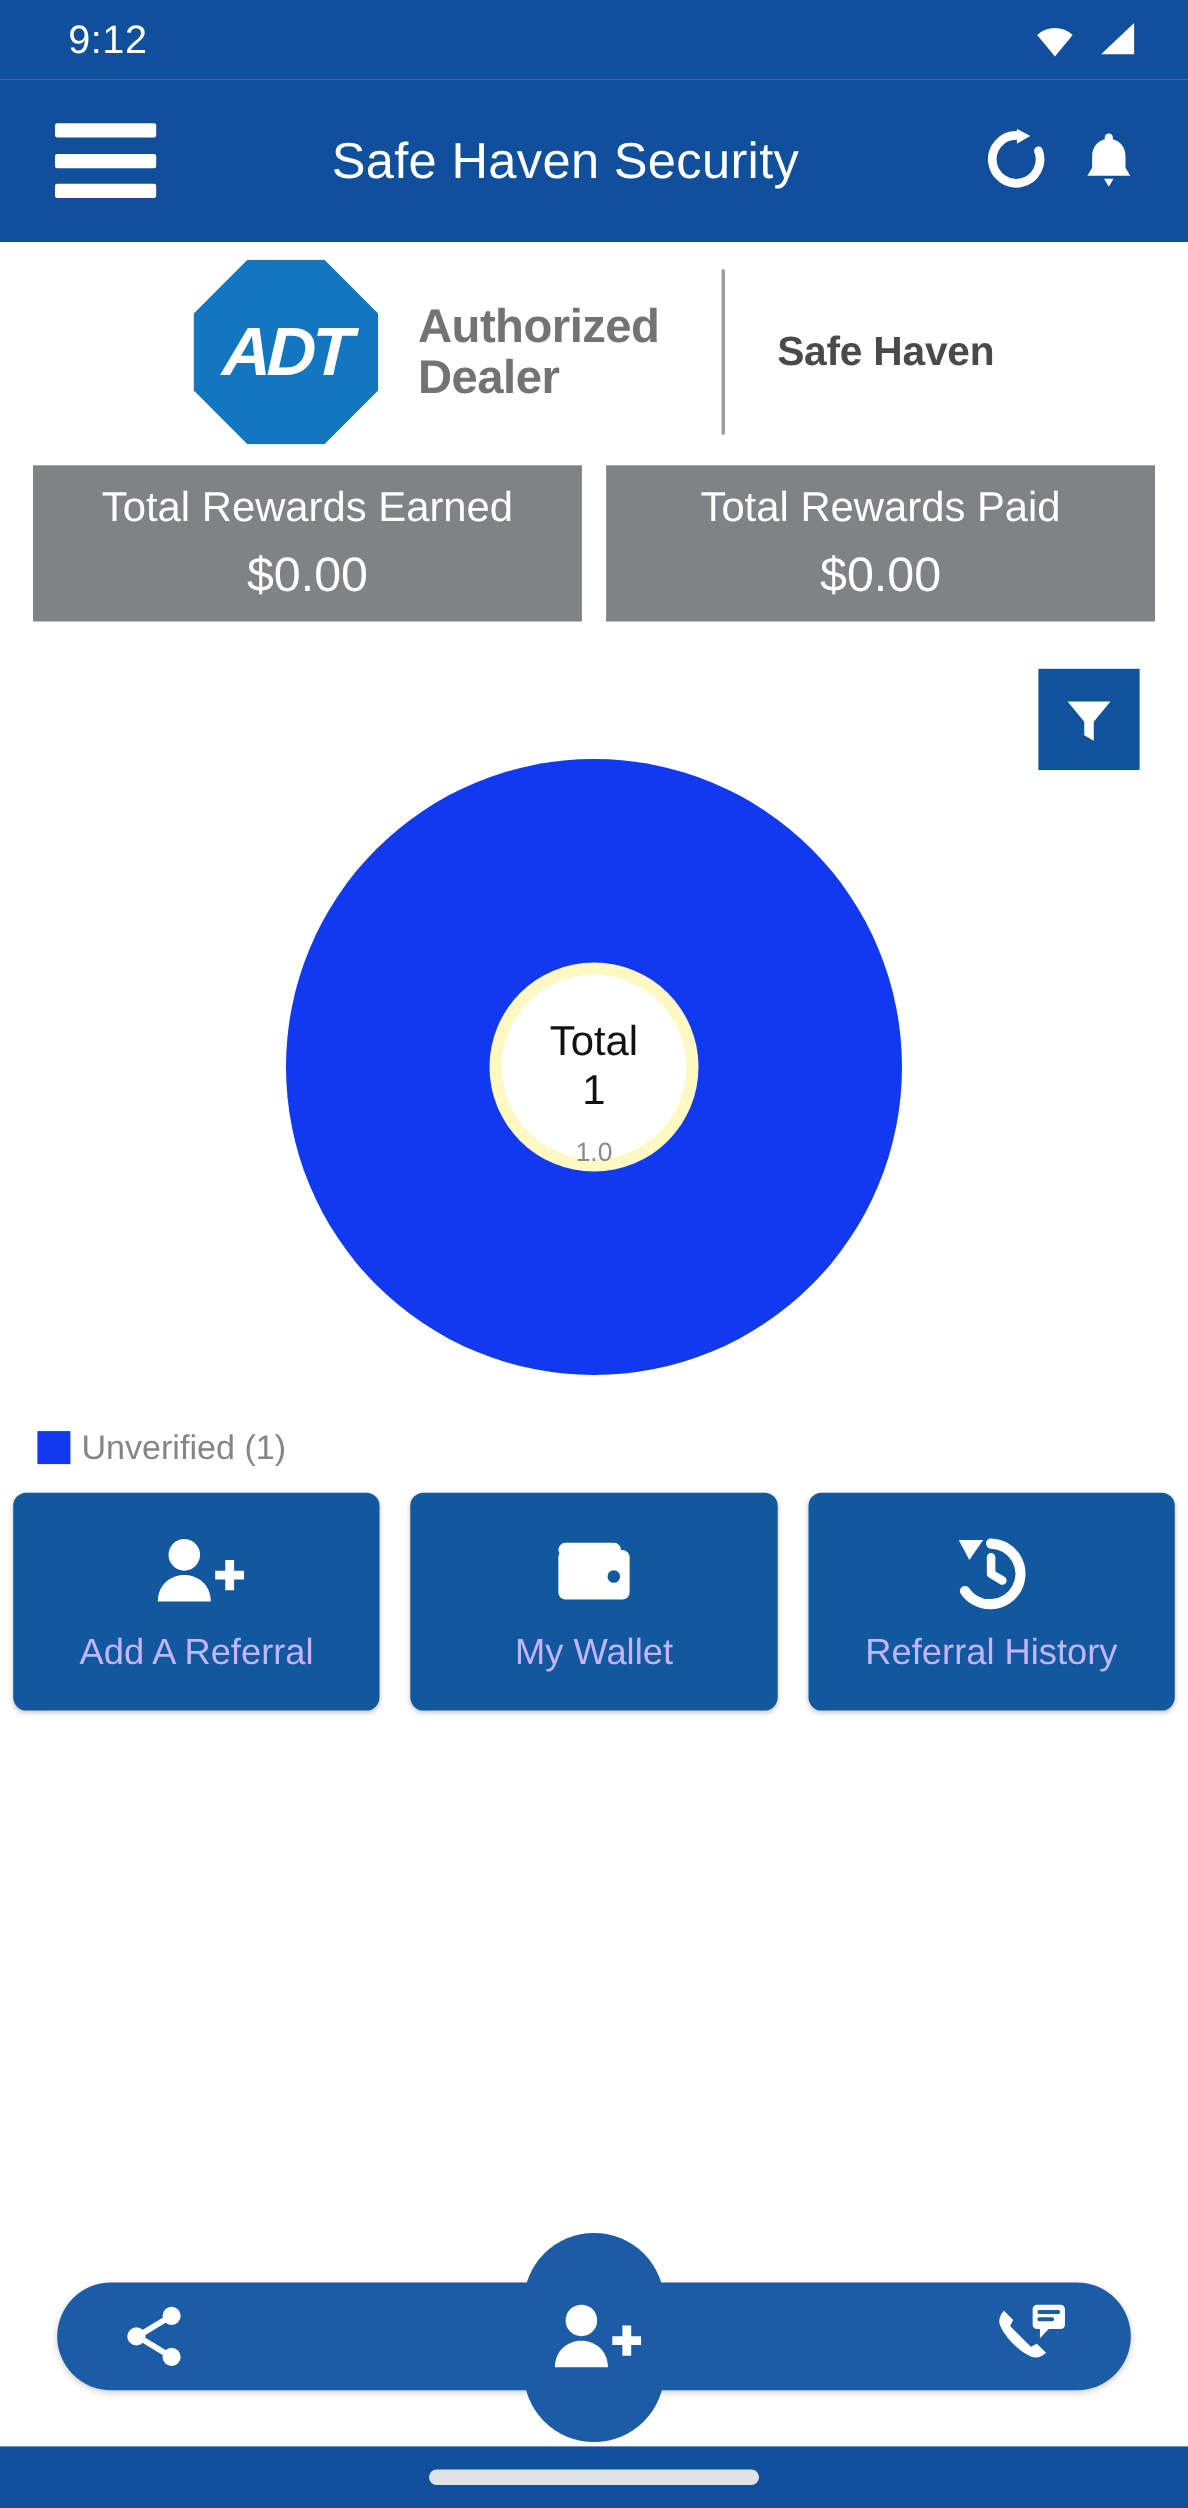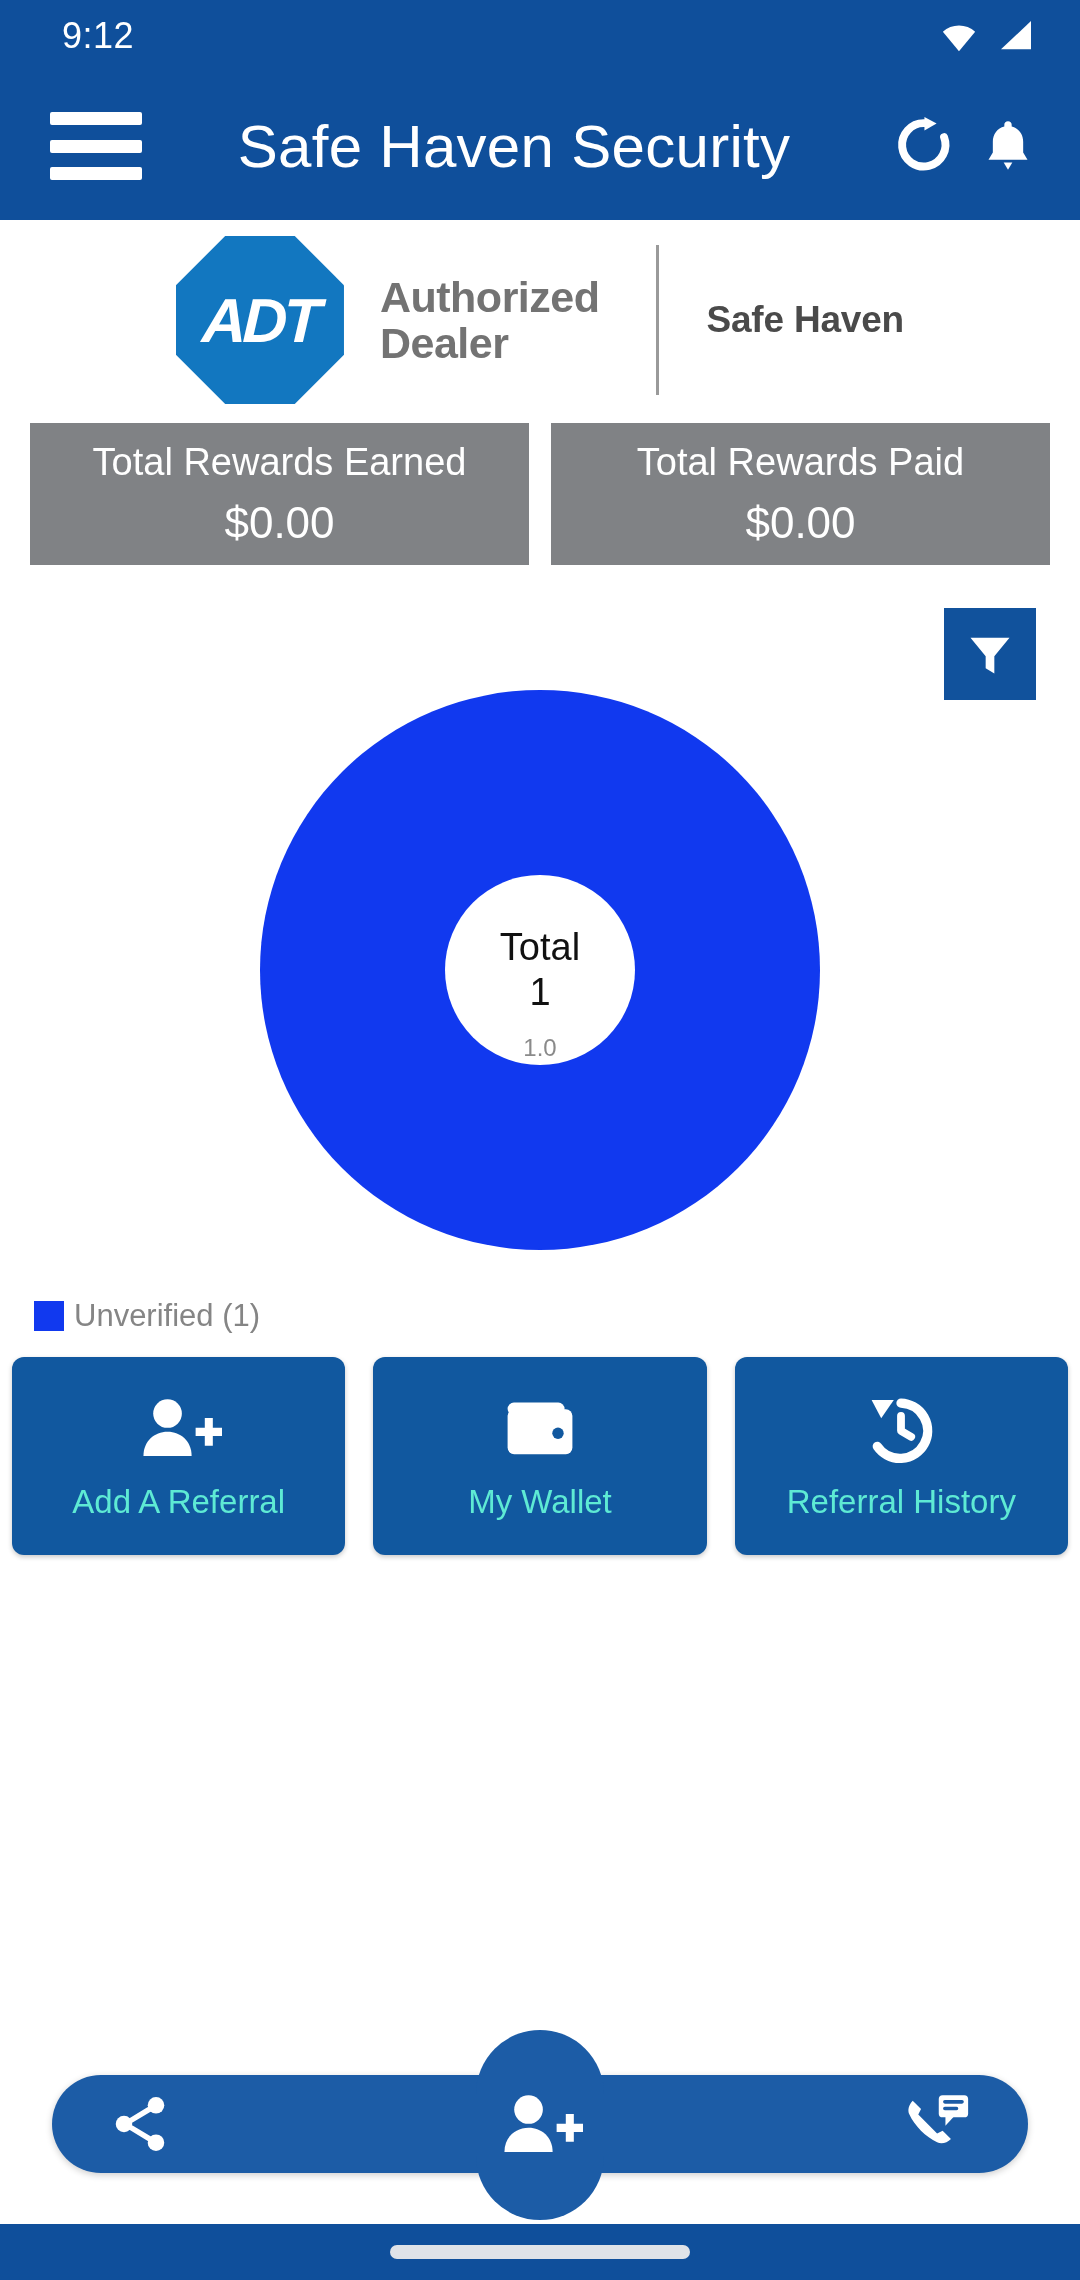--- a/index.html
+++ b/index.html
@@ -28,21 +28,21 @@
     display:flex; align-items:center;
   }
   .hamburger {
     width:92px; height:68px; margin-left:50px;
     display:flex; flex-direction:column; justify-content:space-between;
     cursor:pointer;
   }
   .hamburger span { display:block; height:13px; background:#ffffff; border-radius:2px; }
   .appbar-title {
     flex:1; text-align:center; color:#ffffff;
-    font-size:60px; font-weight:400; letter-spacing:.3px;
+    font-size:46px; font-weight:400; letter-spacing:.3px;
     margin-left:-10px;
   }
   .appbar-actions { display:flex; align-items:center; gap:30px; margin-right:46px; }
 
   
   .banner {
     position:absolute; top:220px; left:0; width:1080px; height:200px;
     background:#ffffff;
     display:flex; align-items:center; justify-content:center;
   }
@@ -99,21 +99,21 @@
     position:absolute; top:690px; left:0; width:1080px; height:600px;
   }
   .pie {
     position:absolute; left:50%; top:0; transform:translateX(-50%);
     width:560px; height:560px; border-radius:50%;
     background:#1139EF;
     display:flex; align-items:center; justify-content:center;
   }
   .pie-ring {
     width:190px; height:190px; border-radius:50%;
-    background:#ffffff;
+    background:#fef9c3;
     display:flex; align-items:center; justify-content:center;
     position:absolute; top:50%; left:50%;
     transform:translate(-50%,-50%);
   }
   .pie-hole {
     width:168px; height:168px; border-radius:50%;
     background:#ffffff;
     display:flex; flex-direction:column;
     align-items:center; justify-content:center; gap:2px;
   }
@@ -138,21 +138,21 @@
     display:flex; gap:28px; padding:0 12px;
   }
   .action-card {
     flex:1; height:198px; background:#11589F;
     border-radius:12px;
     display:flex; flex-direction:column;
     align-items:center; justify-content:center; gap:16px;
     box-shadow:0 2px 5px rgba(0,0,0,.22);
     cursor:pointer;
   }
-  .action-label { color:#5eead4; font-size:33px; }
+  .action-label { color:#c4b5fd; font-size:33px; }
   .action-icon { height:76px; display:flex; align-items:center; }
 
   
   .bottomnav {
     position:absolute; top:2075px; left:52px;
     width:976px; height:98px;
     background:#1C5CA6; border-radius:49px;
     display:flex; align-items:center; justify-content:space-between;
     padding:0 56px;
     box-shadow:0 2px 7px rgba(0,0,0,.2);

